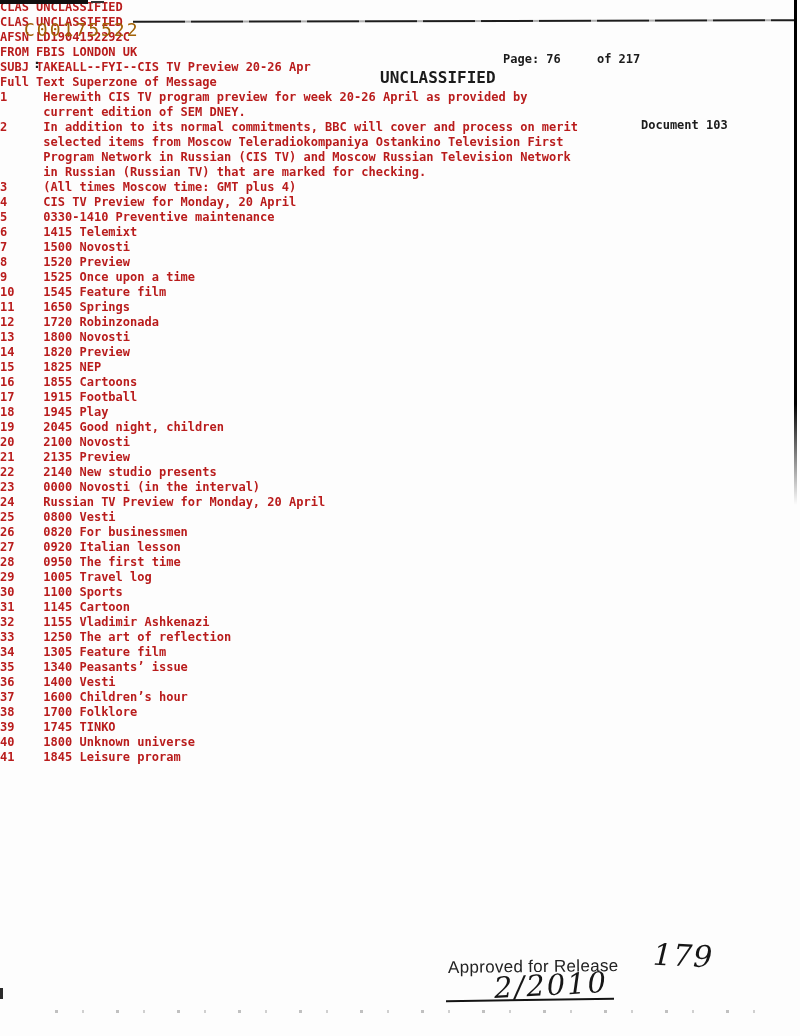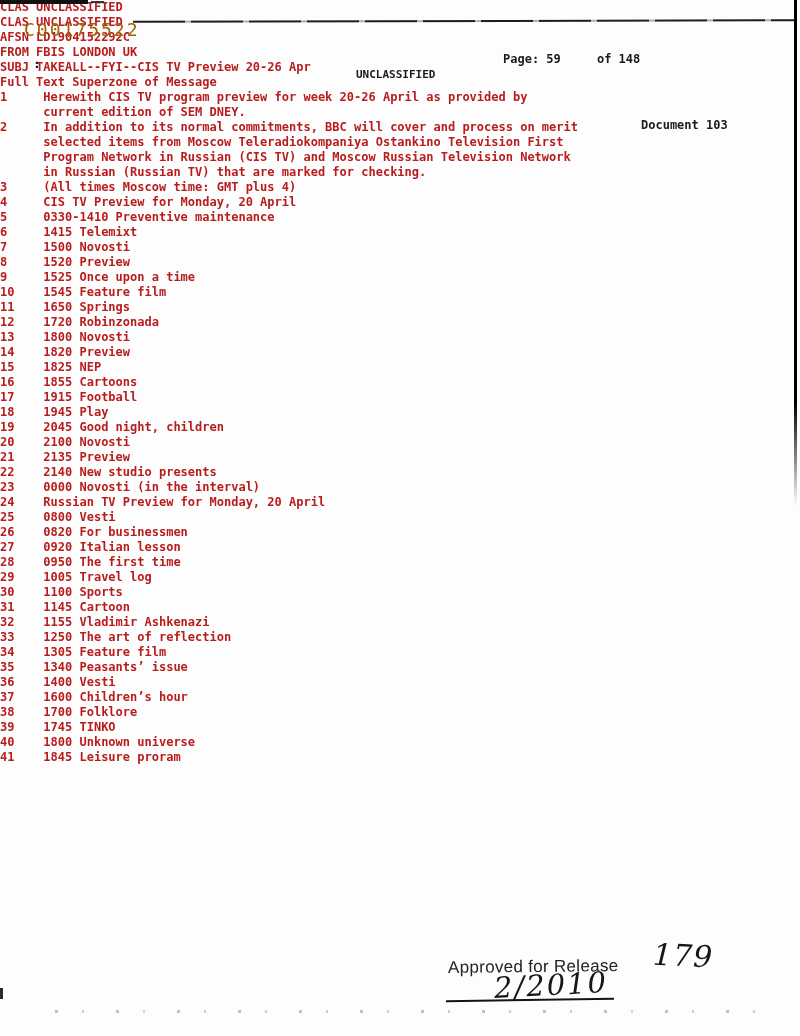--- a/index.html
+++ b/index.html
@@ -6,21 +6,21 @@
   body{width:800px;height:1036px;position:relative;background:#ffffff;overflow:hidden;
        font-family:"Liberation Sans",sans-serif;}
   .page{position:absolute;inset:0;background:#fdfdfd;}
   .mono{font-family:"DejaVu Sans Mono",monospace;font-weight:bold;color:#1b1b1b;}
   .abs{position:absolute;white-space:pre;}
 
   #doc-id{left:24px;top:19px;font-family:"DejaVu Sans Mono",monospace;font-weight:normal;
           font-size:18px;letter-spacing:2px;color:#a16207;}
   #colon-mark{left:33px;top:56px;font-size:13px;}
   #page-label{left:503px;top:52px;font-size:12px;}
-  #classification{left:356px;top:68px;font-size:11px;}
+  #classification{left:380px;top:68px;font-size:16px;}
   #document-label{left:641px;top:118px;font-size:12px;}
 
   #body-text{left:117px;top:133px;margin:0;white-space:pre;
              font:bold 12px/15px "DejaVu Sans Mono",monospace;color:#b91c1c;}
 
   
   #corner-bar{position:absolute;left:0;top:0;width:88px;height:4px;background:#101010;}
   #corner-dash{position:absolute;left:91px;top:1px;width:13px;height:2px;background:#333;}
   #top-scan-line{position:absolute;left:133px;top:20px;width:664px;height:2px;
     background:repeating-linear-gradient(90deg,#1d1d1d 0 52px,rgba(29,29,29,.35) 52px 58px);
@@ -51,21 +51,21 @@
 
   <div id="corner-bar"></div>
   <div id="corner-dash"></div>
   <div id="top-scan-line"></div>
   <div id="right-scan-line"></div>
   <div id="left-edge-tick"></div>
   <div id="bottom-noise"></div>
 
   <div id="doc-id" class="abs">C00175522</div>
   <div id="colon-mark" class="abs mono">:</div>
-  <div id="page-label" class="abs mono">Page: 59     of 148</div>
+  <div id="page-label" class="abs mono">Page: 76     of 217</div>
   <div id="classification" class="abs mono">UNCLASSIFIED</div>
   <div id="document-label" class="abs mono">Document 103</div>
 
   <pre id="body-text">CLAS UNCLASSIFIED
 CLAS UNCLASSIFIED
 AFSN LD1904152292C
 FROM FBIS LONDON UK
 SUBJ TAKEALL--FYI--CIS TV Preview 20-26 Apr
 Full Text Superzone of Message
 1     Herewith CIS TV program preview for week 20-26 April as provided by

